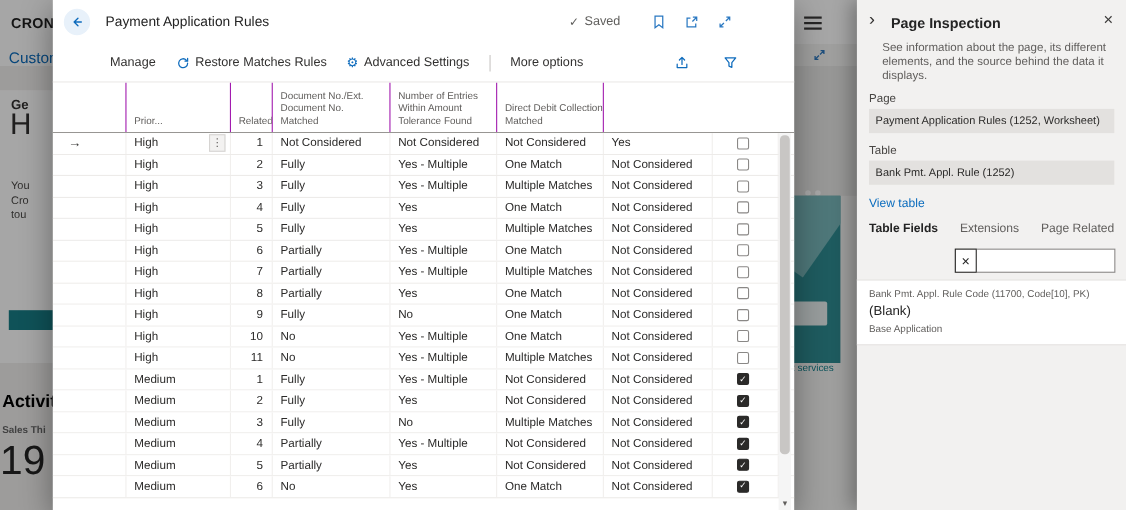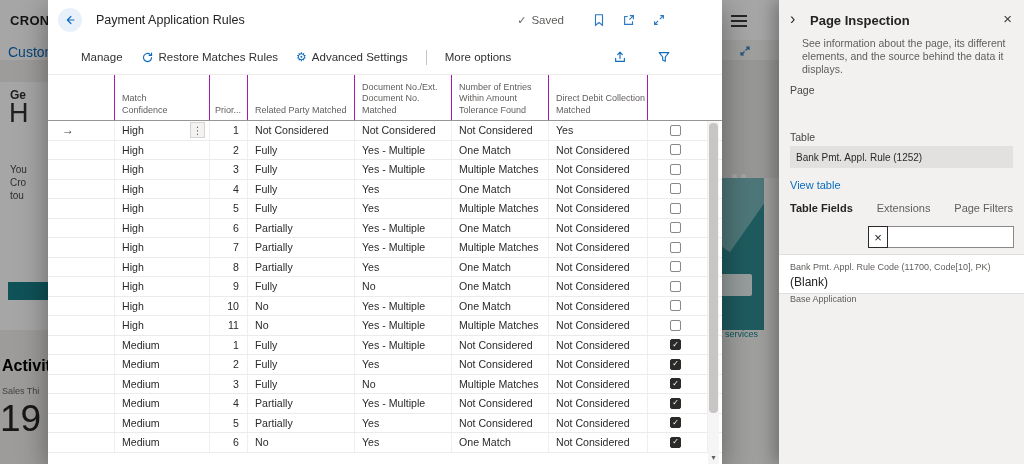--- a/index.html
+++ b/index.html
@@ -14,21 +14,21 @@
   .bd-appname{position:absolute;left:10px;top:13px;font-size:13px;font-weight:700;color:#1f1f1f;letter-spacing:.3px;white-space:nowrap;}
   .bd-navrow{position:absolute;left:0;top:40px;width:48px;height:20px;background:#fff;}
   .bd-nav{position:absolute;left:8px;top:44px;font-size:14px;color:#0b6cbd;white-space:nowrap;}
   .bd-card{position:absolute;left:0;top:82px;width:48px;height:248px;background:#fff;}
   .bd-kicker{position:absolute;left:10px;top:88px;font-size:12px;color:#323130;font-weight:bold;}
   .bd-headline{position:absolute;left:9px;top:98px;font-size:27px;color:#323130;}
   .bd-line{position:absolute;left:10px;font-size:10px;color:#4a4846;white-space:nowrap;}
   .bd-l1{top:164px}.bd-l2{top:177px}.bd-l3{top:190px}
   .bd-btn{position:absolute;left:8px;top:282px;width:40px;height:18px;background:#177e87;}
   .bd-activities{position:absolute;left:2px;top:357px;font-size:16px;font-weight:700;color:#000000;white-space:nowrap;}
-  .bd-sales{position:absolute;left:2px;top:386px;font-size:9px;color:#666;white-space:nowrap;}
+  .bd-sales{position:absolute;left:2px;top:386px;font-size:9px;color:#666;white-space:nowrap;font-weight:bold;}
   .bd-big{position:absolute;left:0;top:398px;font-size:37px;font-weight:300;color:#242424;white-space:nowrap;}
 
   .bd-right{position:absolute;left:700px;top:0;width:79px;height:464px;background:#f5f4f3;}
   .bd-topbar2{position:absolute;left:0;top:0;width:79px;height:40px;background:#fff;}
   .burger{position:absolute;left:31px;top:15px;width:16px;height:12px;}
   .burger i{position:absolute;left:0;width:16px;height:2px;background:#3b3a39;display:block;}
   .burger i:nth-child(1){top:0}.burger i:nth-child(2){top:5px}.burger i:nth-child(3){top:10px}
   .bd-mini{position:absolute;left:40px;top:42px;}
   .bd-strip{position:absolute;left:0;top:60px;width:79px;height:118px;background:#e9e8e7;}
   .bd-dots{position:absolute;left:32px;top:165px;}
@@ -44,36 +44,36 @@
   .dialog{position:absolute;left:48px;top:0;width:674px;height:464px;background:#fff;z-index:10;
           box-shadow:0 8px 28px rgba(0,0,0,.4);display:flex;flex-direction:column;}
   .dlg-header{height:40px;display:flex;align-items:center;padding:0 52px 0 10px;flex:none;justify-content:flex-end;}
   .back-btn{width:24px;height:24px;border-radius:50%;background:#e8f1fa;display:flex;align-items:center;justify-content:center;cursor:pointer;flex:none;}
   .dlg-title{font-size:12.5px;color:#242424;margin-left:14px;white-space:nowrap;}
   .spacer{flex:1;}
   .saved{display:flex;align-items:center;gap:5px;color:#5f5e5c;font-size:11.5px;margin-right:16px;}
   .saved .chk{font-size:11px;color:#5f5e5c;}
   .hicon{width:22px;height:22px;display:flex;align-items:center;justify-content:center;cursor:pointer;margin-left:8px;flex:none;}
 
-  .toolbar{height:35px;display:flex;align-items:center;padding:0 48px 0 33px;border-bottom:1px solid #eceae8;
+  .toolbar{height:35px;display:flex;align-items:center;padding:0 48px 0 52px;border-bottom:1px solid #eceae8;
            font-size:11.5px;color:#323130;gap:18px;flex:none;}
   .tb-item{display:flex;align-items:center;gap:5px;cursor:pointer;white-space:nowrap;}
   .tb-gear{font-size:12px;color:#0f6cbd;line-height:1;}
   .tb-sep{width:1px;height:15px;background:#c8c6c4;flex:none;}
   .tb-icon{width:20px;height:20px;display:flex;align-items:center;justify-content:center;cursor:pointer;margin-left:6px;flex:none;}
 
   
   .grid{position:relative;flex:1;overflow:hidden;}
   .grid-header,.row{display:grid;grid-template-columns:67px 95px 38px 107px 97px 97px 99px 60px;}
   .grid-header{height:46px;border-bottom:1px solid #98969з3;}
   .grid-header{border-bottom:1px solid #989693;}
   .hc{display:flex;flex-direction:column;justify-content:flex-end;padding:0 4px 4px 7px;font-size:9px;line-height:11.5px;
       color:#605e5c;border-right:1px solid #a21caf;overflow:hidden;cursor:pointer;}
   .hc span{display:block;white-space:nowrap;}
-  .hc.right{align-items:center;padding-right:8px;}
+  .hc.right{align-items:flex-start;padding-right:8px;}
   .row{height:19.5px;border-bottom:1px solid #edebe9;cursor:pointer;background:#fff;}
   .cell{display:flex;align-items:center;padding:0 4px 0 7px;font-size:10.6px;color:#2b2a29;
         border-right:1px solid #f1efed;overflow:hidden;white-space:nowrap;}
   .cell.right{justify-content:flex-end;padding-right:8px;}
   .cell.center{justify-content:center;padding-left:0;}
   .marker{font-size:12px;color:#3b3a39;margin-left:7px;}
   .ellipsis{display:none;width:15px;height:16px;margin-left:auto;background:#f3f2f1;border:1px solid #d6d4d2;
             align-items:center;justify-content:center;font-size:10px;color:#605e5c;cursor:pointer;flex:none;}
   .checkbox{width:11px;height:11px;border:1px solid #8a8886;border-radius:2px;background:#fff;
             display:flex;align-items:center;justify-content:center;cursor:pointer;}
@@ -100,21 +100,21 @@
   .p-tabs{position:absolute;left:11px;top:202px;width:223px;display:flex;justify-content:space-between;
           font-size:11px;color:#605e5c;}
   .p-tab{cursor:pointer;white-space:nowrap;text-align:center;}
   .p-tab.active{font-weight:700;color:#242424;}
   .p-search{position:absolute;left:89px;top:226px;width:146px;height:22px;background:#fff;border:1px solid #8a8886;
             display:flex;align-items:stretch;}
   .p-search input{flex:1;border:none;outline:none;font-size:11px;padding:0 5px;font-family:inherit;color:#242424;
                   background:transparent;min-width:0;}
   .p-clear{width:20px;display:flex;align-items:center;justify-content:center;font-size:13px;color:#242424;
            cursor:pointer;border:1px solid #2b2a29;margin:-1px;background:#fff;flex:none;}
-  .p-result{position:absolute;left:0;top:254px;width:245px;height:40px;background:#fff;
+  .p-result{position:absolute;left:0;top:254px;width:245px;height:60px;background:#fff;
             border-top:1px solid #e1dfdd;border-bottom:1px solid #e1dfdd;cursor:pointer;}
   .p-r1{position:absolute;left:11px;top:7px;font-size:9px;color:#605e5c;white-space:nowrap;}
   .p-r2{position:absolute;left:11px;top:20px;font-size:12px;color:#242424;white-space:nowrap;}
   .p-r3{position:absolute;left:11px;top:39px;font-size:9px;color:#605e5c;white-space:nowrap;}
 </style>
 </head>
 <body>
 
 <div class="stage">
 
@@ -213,24 +213,20 @@
       <span class="tb-icon">
         <svg width="14" height="14" viewBox="0 0 16 16">
             <path d="M2.5 3h11L9.5 8v4.8l-3-1.3V8z" fill="none" stroke="#0f6cbd" stroke-width="1.3" stroke-linejoin="round"></path>
           </svg>
       </span>
     </div>
 
     <div class="grid">
       <div class="grid-header">
         <div class="hc"></div>
-        <div class="hc">
-          <span>Match</span>
-            <span>Confidence</span>
-        </div>
         <div class="hc right">
           <span>Prior...</span>
         </div>
         <div class="hc">
           <span>Related Party Matched</span>
         </div>
         <div class="hc">
           <span>Document No./Ext.</span>
             <span>Document No.</span>
             <span>Matched</span>
@@ -697,30 +693,31 @@
     </div>
   </div>
 
   <div class="panel">
     <span class="p-chevron">›</span>
     <span class="p-title">Page Inspection</span>
     <span class="p-close">×</span>
     <div class="p-desc">See information about the page, its different elements, and the source behind the data it displays.</div>
 
     <span class="p-label lpage">Page</span>
+    <div class="p-box bpage">Payment Application Rules (1252, Worksheet)</div>
 
     <span class="p-label ltable">Table</span>
     <div class="p-box btable">Bank Pmt. Appl. Rule (1252)</div>
 
     <span class="p-link">View table</span>
 
     <div class="p-tabs">
       <span class="p-tab active">Table Fields</span>
       <span class="p-tab">Extensions</span>
-      <span class="p-tab">Page Filters</span>
+      <span class="p-tab">Page Related</span>
     </div>
 
     <div class="p-search">
       <span class="p-clear">×</span>
     </div>
 
     <div class="p-result">
       <span class="p-r1">Bank Pmt. Appl. Rule Code (11700, Code[10], PK)</span>
       <span class="p-r2">(Blank)</span>
       <span class="p-r3">Base Application</span>

